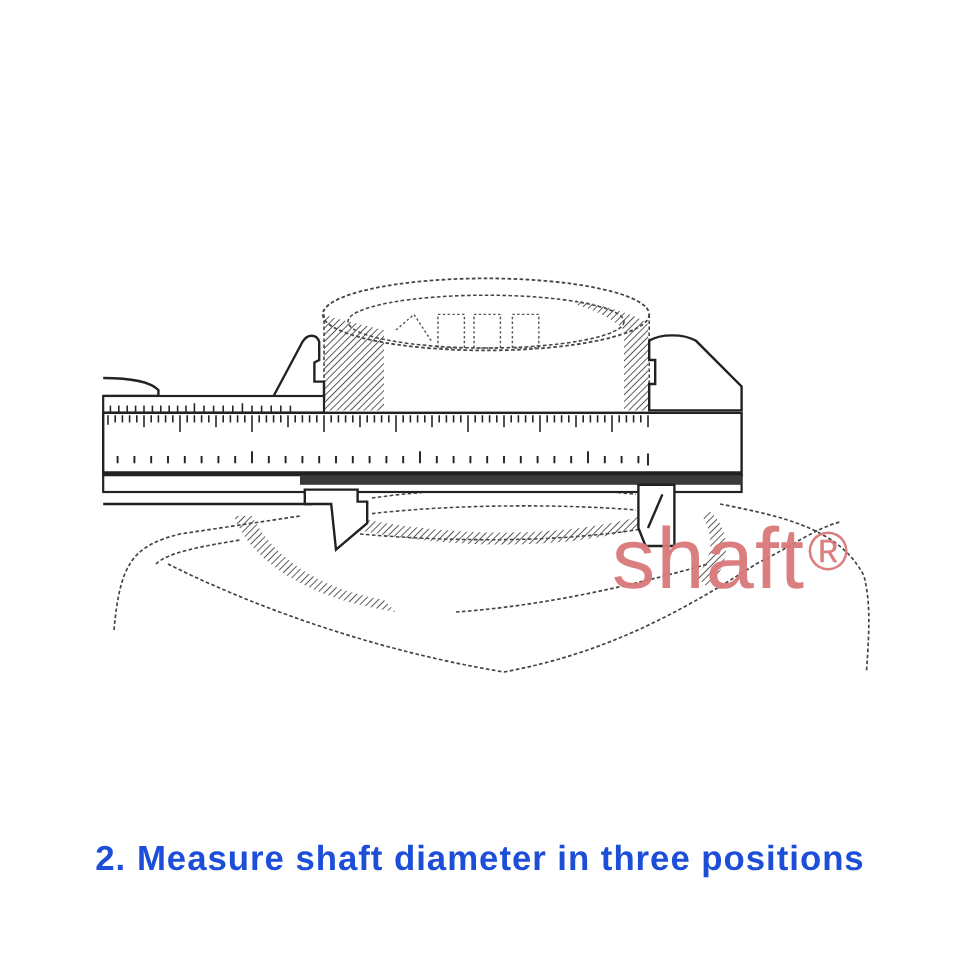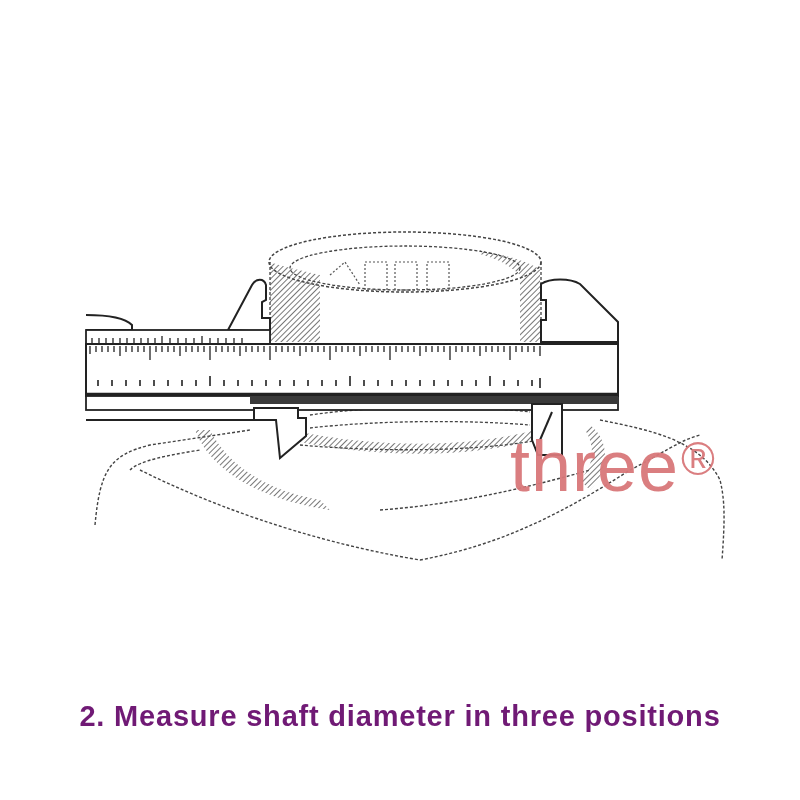--- a/index.html
+++ b/index.html
@@ -7,21 +7,21 @@
   .illustration { position: absolute; left: 0; top: 0; width: 800px; height: 640px; }
   .watermark {
     position: absolute; left: 510px; top: 430px;
     font-family: "Liberation Sans", sans-serif; font-size: 72px; line-height: 1;
     color: #d9787a; opacity: 0.95; letter-spacing: 1px; white-space: nowrap;
   }
   .watermark .reg { font-size: 46px; vertical-align: top; position: relative; top: 6px; margin-left: 2px; }
   .caption {
     position: absolute; left: 0; top: 700px; width: 800px; text-align: center;
     font-family: "Liberation Sans", sans-serif; font-size: 29px; font-weight: bold;
-    color: #701a75; letter-spacing: 0.8px;
+    color: #1d4ed8; letter-spacing: 0.8px;
   }
 </style>
 </head>
 <body>
 
 <svg class="illustration" viewBox="0 0 800 640" xmlns="http://www.w3.org/2000/svg">
   <defs>
     <pattern id="hatch" width="4" height="4" patternUnits="userSpaceOnUse" patternTransform="rotate(45)">
       <line x1="0" y1="0" x2="0" y2="4" stroke="#555" stroke-width="1.6"></line>
     </pattern>
@@ -102,16 +102,16 @@
   <rect x="86" y="396" width="532" height="14" fill="#fff" stroke="#222" stroke-width="1.8"></rect>
   <rect x="250" y="396" width="368" height="8" fill="#3a3a3a"></rect>
   <line x1="86" y1="420" x2="260" y2="420" stroke="#222" stroke-width="2"></line>
 
   <path d="M254 408 L 298 408 L 298 418 L 306 418 L 306 436 L 280 458 L 276 420 L 254 420 Z" fill="#fff" stroke="#222" stroke-width="2"></path>
   <path d="M532 404 L 562 404 L 562 455 L 538 455 L 532 440 Z" fill="#fff" stroke="#222" stroke-width="2"></path>
   <path d="M540 440 L 552 412" stroke="#222" stroke-width="2"></path>
 </svg>
 
 <div class="watermark">
-  <span>three</span><span class="reg">®</span>
+  <span>shaft</span><span class="reg">®</span>
 </div>
 
 <div class="caption">2. Measure shaft diameter in three positions</div>
 
 </body></html>

